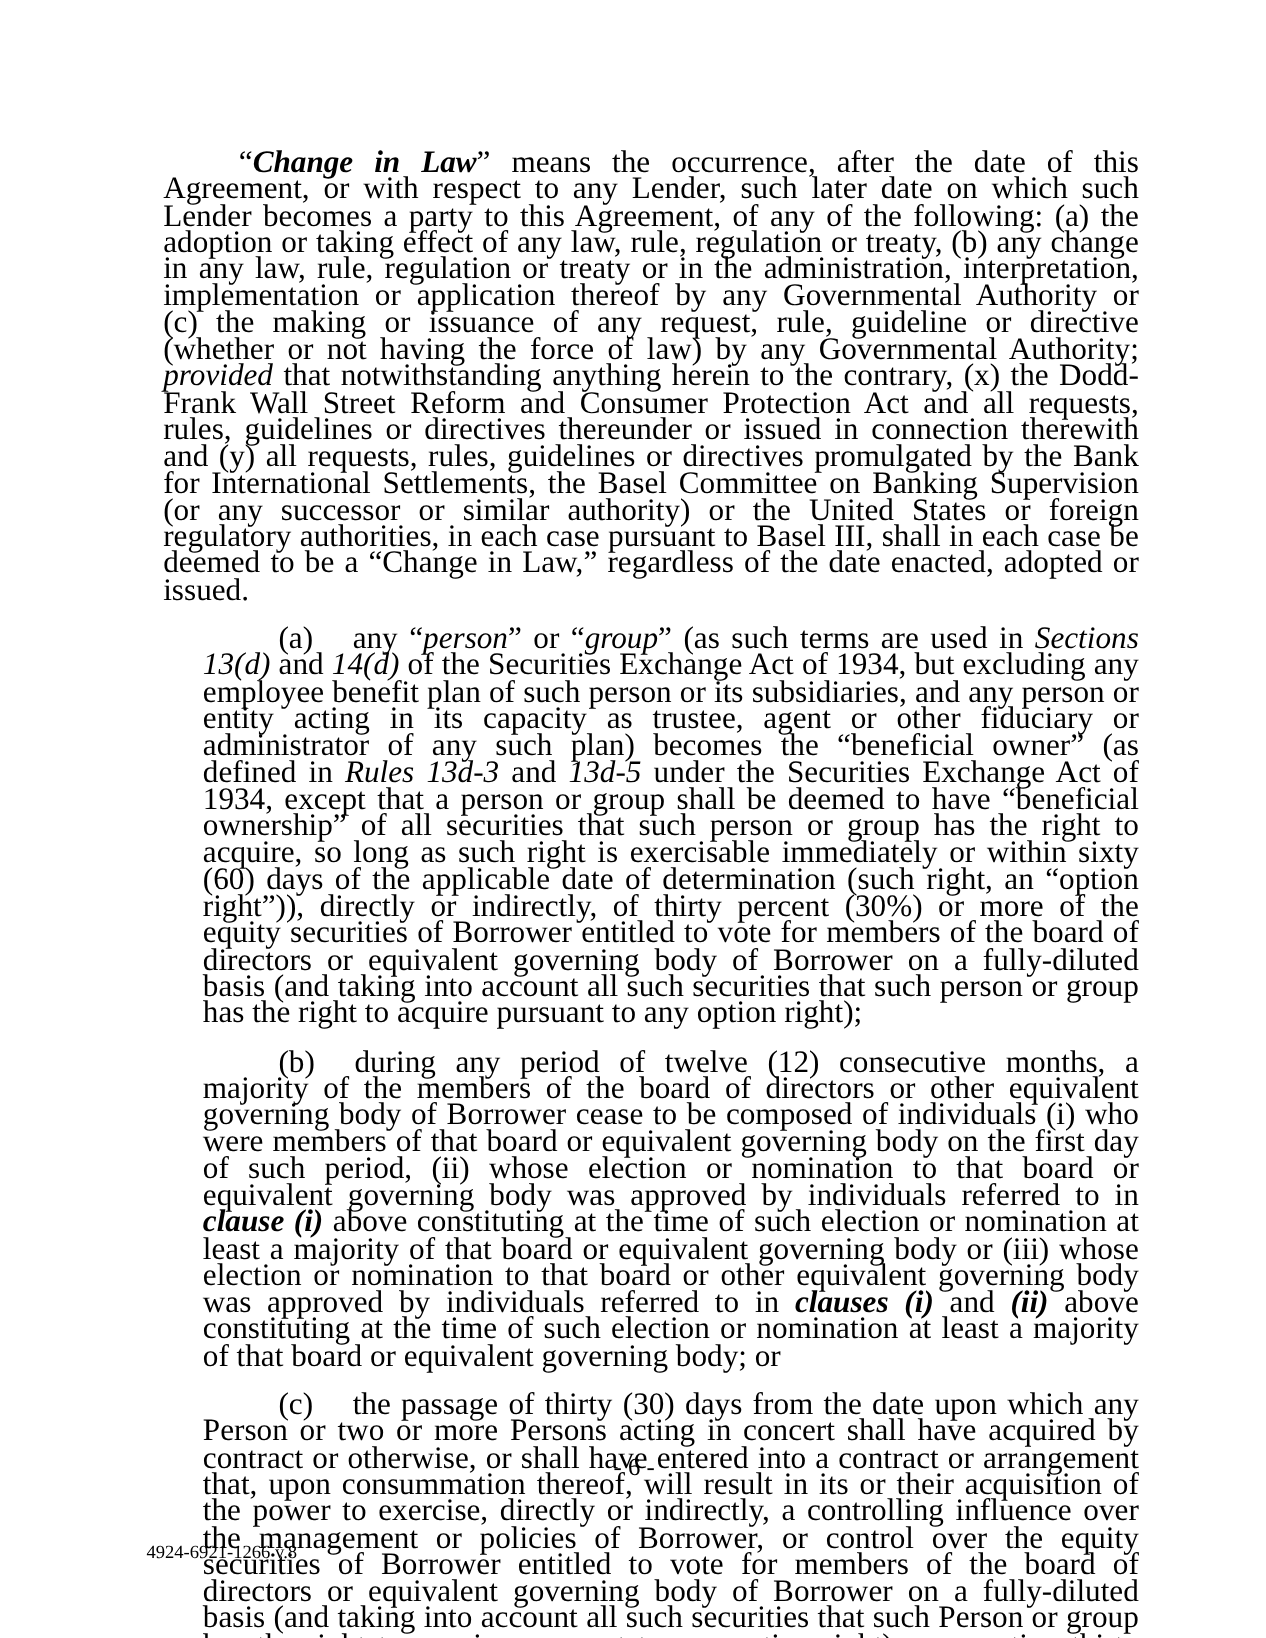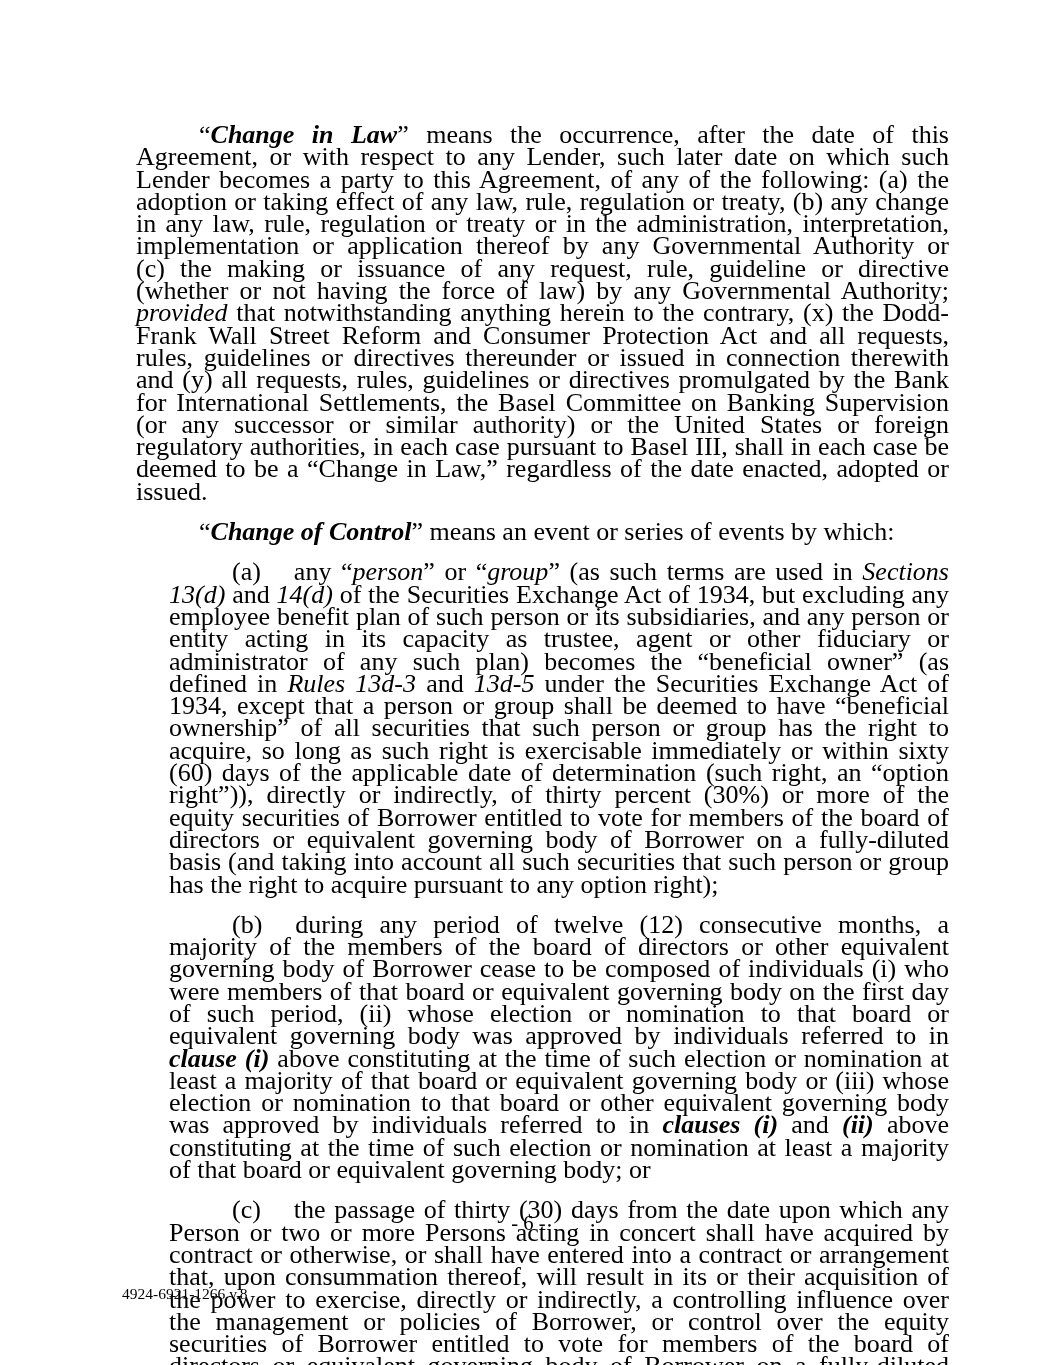--- a/index.html
+++ b/index.html
@@ -57,21 +57,20 @@
     font-size: 15.5px;
     line-height: 18px;
   }
 </style>
 </head>
 <body>
 
 <div class="page">
   <div class="body-text">
     <p class="para main-para"><span class="run">“</span><span class="run run-bold-italic">Change in Law</span><span class="run">” means the occurrence, after the date of this Agreement, or with respect to any Lender, such later date on which such Lender becomes a party to this Agreement, of any of the following: (a)&nbsp;the adoption or taking effect of any law, rule, regulation or treaty, (b)&nbsp;any change in any law, rule, regulation or treaty or in the administration, interpretation, implementation or application thereof by any Governmental Authority or (c)&nbsp;the making or issuance of any request, rule, guideline or directive (whether or not having the force of law) by any Governmental Authority; </span><span class="run run-italic">provided</span><span class="run"> that notwithstanding anything herein to the contrary, (x)&nbsp;the Dodd-Frank Wall Street Reform and Consumer Protection Act and all requests, rules, guidelines or directives thereunder or issued in connection therewith and (y)&nbsp;all requests, rules, guidelines or directives promulgated by the Bank for International Settlements, the Basel Committee on Banking Supervision (or any successor or similar authority) or the United States or foreign regulatory authorities, in each case pursuant to Basel III, shall in each case be deemed to be a “Change in Law,” regardless of the date enacted, adopted or issued.</span></p>
-    <p class="para main-para"><span class="run">“</span><span class="run run-bold-italic">Change of Control</span><span class="run">” means an event or series of events by which:</span></p>
     <p class="para sub-para"><span class="run">(a)</span><span class="run run-tab"></span><span class="run">any “</span><span class="run run-italic">person</span><span class="run">” or “</span><span class="run run-italic">group</span><span class="run">” (as such terms are used in </span><span class="run run-italic">Sections 13(d)</span><span class="run"> and </span><span class="run run-italic">14(d)</span><span class="run"> of the Securities Exchange Act of 1934, but excluding any employee benefit plan of such person or its subsidiaries, and any person or entity acting in its capacity as trustee, agent or other fiduciary or administrator of any such plan) becomes the “beneficial owner” (as defined in </span><span class="run run-italic">Rules 13d-3</span><span class="run"> and </span><span class="run run-italic">13d-5</span><span class="run"> under the Securities Exchange Act of 1934, except that a person or group shall be deemed to have “beneficial ownership” of all securities that such person or group has the right to acquire, so long as such right is exercisable immediately or within sixty (60) days of the applicable date of determination (such right, an “option right”)), directly or indirectly, of thirty percent (30%) or more of the equity securities of Borrower entitled to vote for members of the board of directors or equivalent governing body of Borrower on a fully-diluted basis (and taking into account all such securities that such person or group has the right to acquire pursuant to any option right);</span></p>
     <p class="para sub-para"><span class="run">(b)</span><span class="run run-tab"></span><span class="run">during any period of twelve (12) consecutive months, a majority of the members of the board of directors or other equivalent governing body of Borrower cease to be composed of individuals (i)&nbsp;who were members of that board or equivalent governing body on the first day of such period, (ii)&nbsp;whose election or nomination to that board or equivalent governing body was approved by individuals referred to in </span><span class="run run-bold-italic">clause (i)</span><span class="run"> above constituting at the time of such election or nomination at least a majority of that board or equivalent governing body or (iii)&nbsp;whose election or nomination to that board or other equivalent governing body was approved by individuals referred to in </span><span class="run run-bold-italic">clauses (i)</span><span class="run"> and </span><span class="run run-bold-italic">(ii)</span><span class="run"> above constituting at the time of such election or nomination at least a majority of that board or equivalent governing body; or</span></p>
     <p class="para sub-para"><span class="run">(c)</span><span class="run run-tab"></span><span class="run">the passage of thirty (30) days from the date upon which any Person or two or more Persons acting in concert shall have acquired by contract or otherwise, or shall have entered into a contract or arrangement that, upon consummation thereof, will result in its or their acquisition of the power to exercise, directly or indirectly, a controlling influence over the management or policies of Borrower, or control over the equity securities of Borrower entitled to vote for members of the board of directors or equivalent governing body of Borrower on a fully-diluted basis (and taking into account all such securities that such Person or group has the right to acquire pursuant to any option right) representing thirty percent (30%) or more of the combined voting power of such securities.</span></p>
     <p class="para main-para"><span class="run">“</span><span class="run run-bold-italic">Closing Date</span><span class="run">” means the first date all the conditions precedent in </span><span class="run run-bold-italic">Section 4.01</span><span class="run"> are satisfied or waived in accordance with </span><span class="run run-bold-italic">Section 10.01</span><span class="run">.</span></p>
   </div>
 
   <div class="page-number">- 6 -</div>
 
   <div class="doc-id">4924-6921-1266 v.8</div>
 </div>

